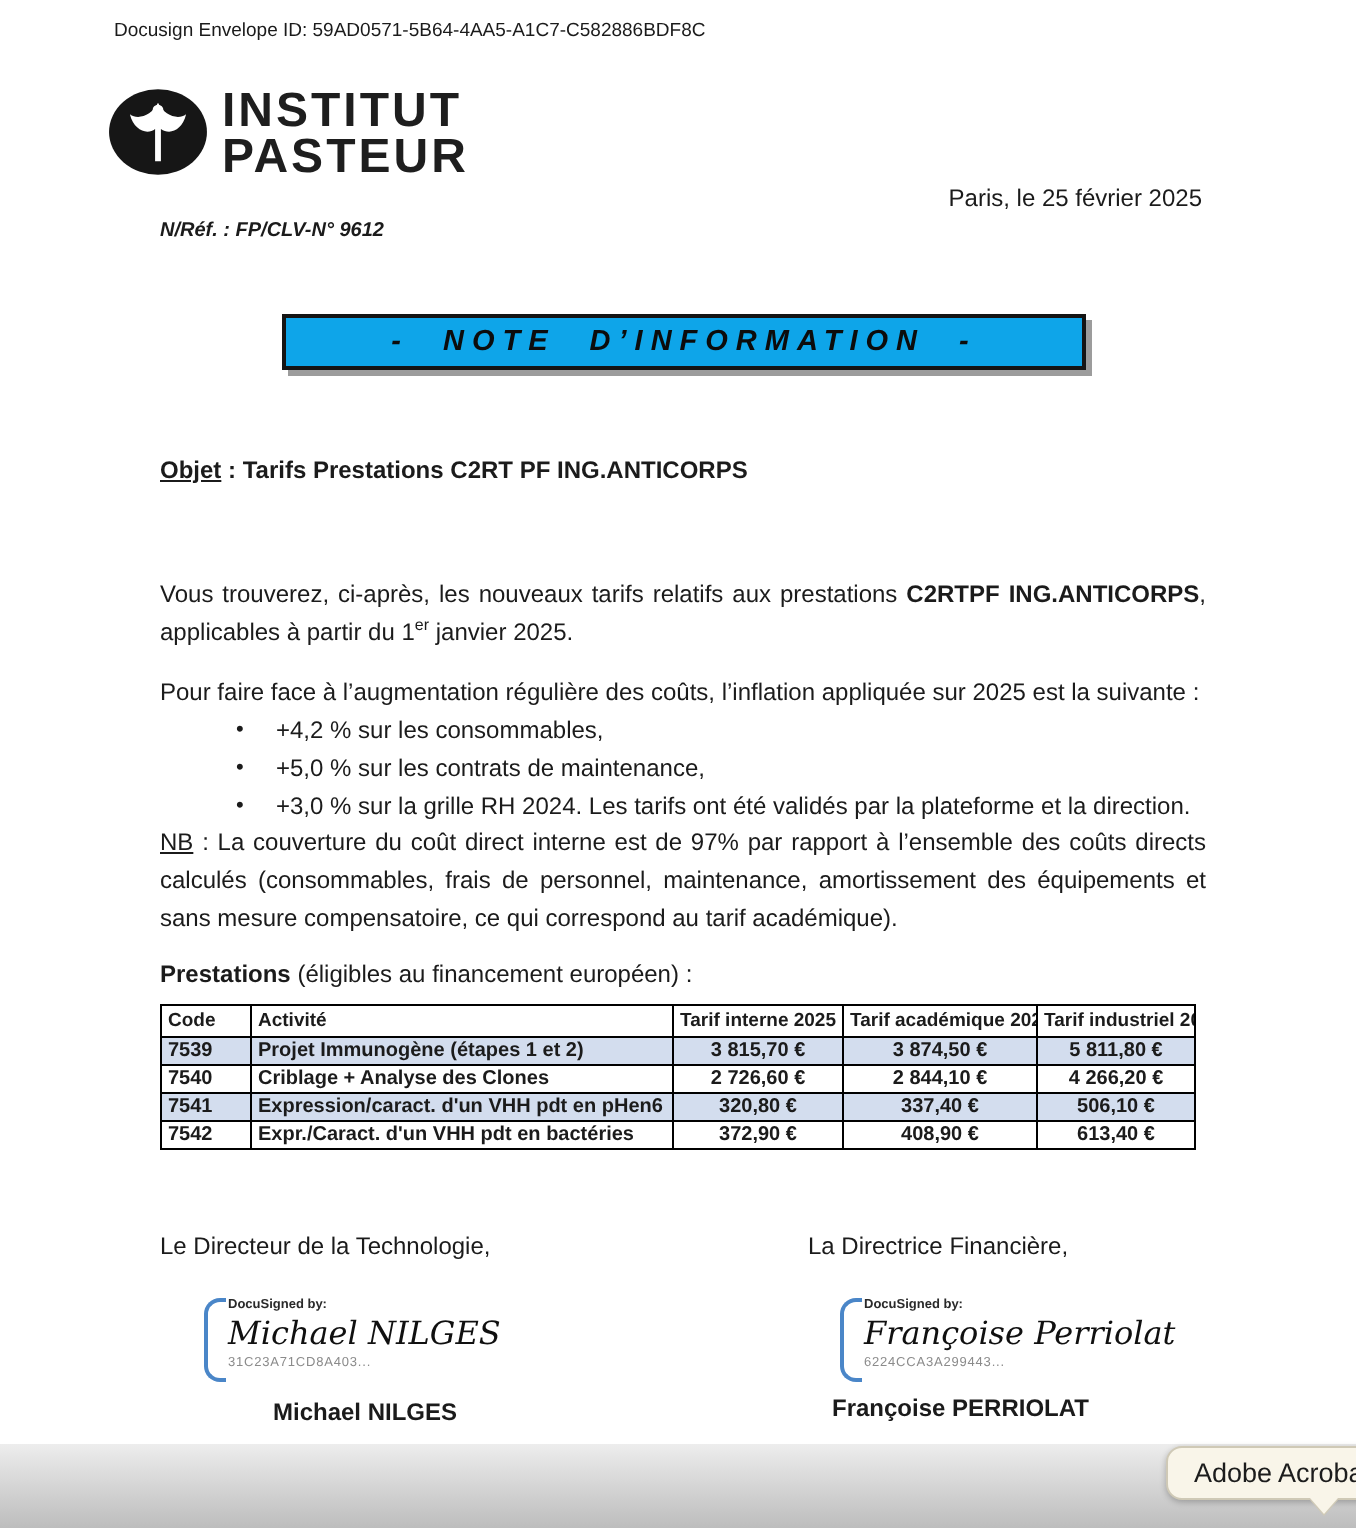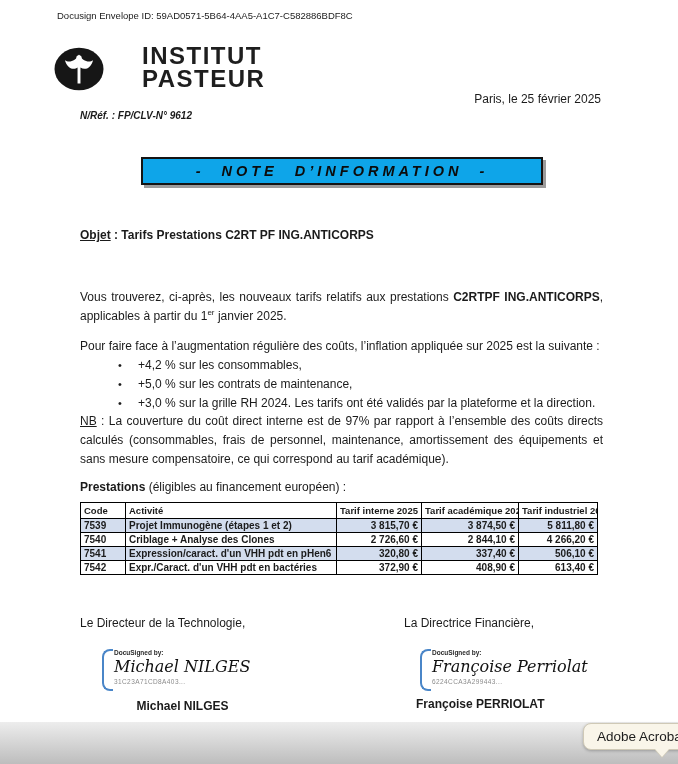--- a/index.html
+++ b/index.html
@@ -6,21 +6,21 @@
   body {
     width:678px; height:764px; position:relative; overflow:hidden;
     background:#ffffff; font-family:"Liberation Sans", sans-serif; color:#1b1b1b;
   }
   .abs { position:absolute; }
 
   
   .envelope-id { left:57px; top:10px; font-size:9.5px; color:#1b1b1b; }
 
   
-  .logo-wrap { left:54px; top:42px; display:flex; align-items:flex-end;gap:31px; }
+  .logo-wrap { left:54px; top:42px; display:flex; align-items:center; }
   .logo-mark svg { width:50px; height:44px; display:block; }
   .logo-text { margin-left:7px; margin-top:3px; font-weight:bold; font-size:24px;
                line-height:0.95; letter-spacing:1.5px; color:#1e1e1e; }
 
   .reference { left:80px; top:110px; font-size:10px; font-weight:bold; font-style:italic; }
   .date-line { right:77px; top:92px; font-size:12px; }
 
   
   .title-box { left:141px; top:157px; width:398px; height:24px;
                border:2px solid #141414; background:#0ea5e9;
@@ -43,22 +43,22 @@
   .p-nb { top:412px; }
   .p-prest { top:478px; text-align:left; }
 
   
   .tbl-wrap { left:80px; top:502px; }
   table { border-collapse:collapse; table-layout:fixed; width:517px; }
   th, td { border:1px solid #000; font-weight:bold; overflow:hidden; white-space:nowrap; }
   th { font-size:9.5px; height:15px; padding:0 3px; }
   td { font-size:10px; height:13px; padding:0 3px; }
   .al { text-align:left; }
-  .ac { text-align:left; }
-  .ar { text-align:right; }
+  .ac { text-align:right; }
+  .ar { text-align:center; }
   tr.hl td { background:#d3ddee; }
 
   
   .sig-title-left  { left:80px;  top:616px; font-size:12px; }
   .sig-title-right { left:404px; top:616px; font-size:12px; }
   .stamp { top:647px; width:165px; height:48px; padding-left:14px; box-sizing:border-box; }
   .stamp-left  { left:100px; }
   .stamp-right { left:418px; }
   .bracket { position:absolute; left:2px; top:2px; height:38px; width:9px;
              border:2px solid #4a86c8; border-right:none; border-radius:8px 0 0 8px; }

